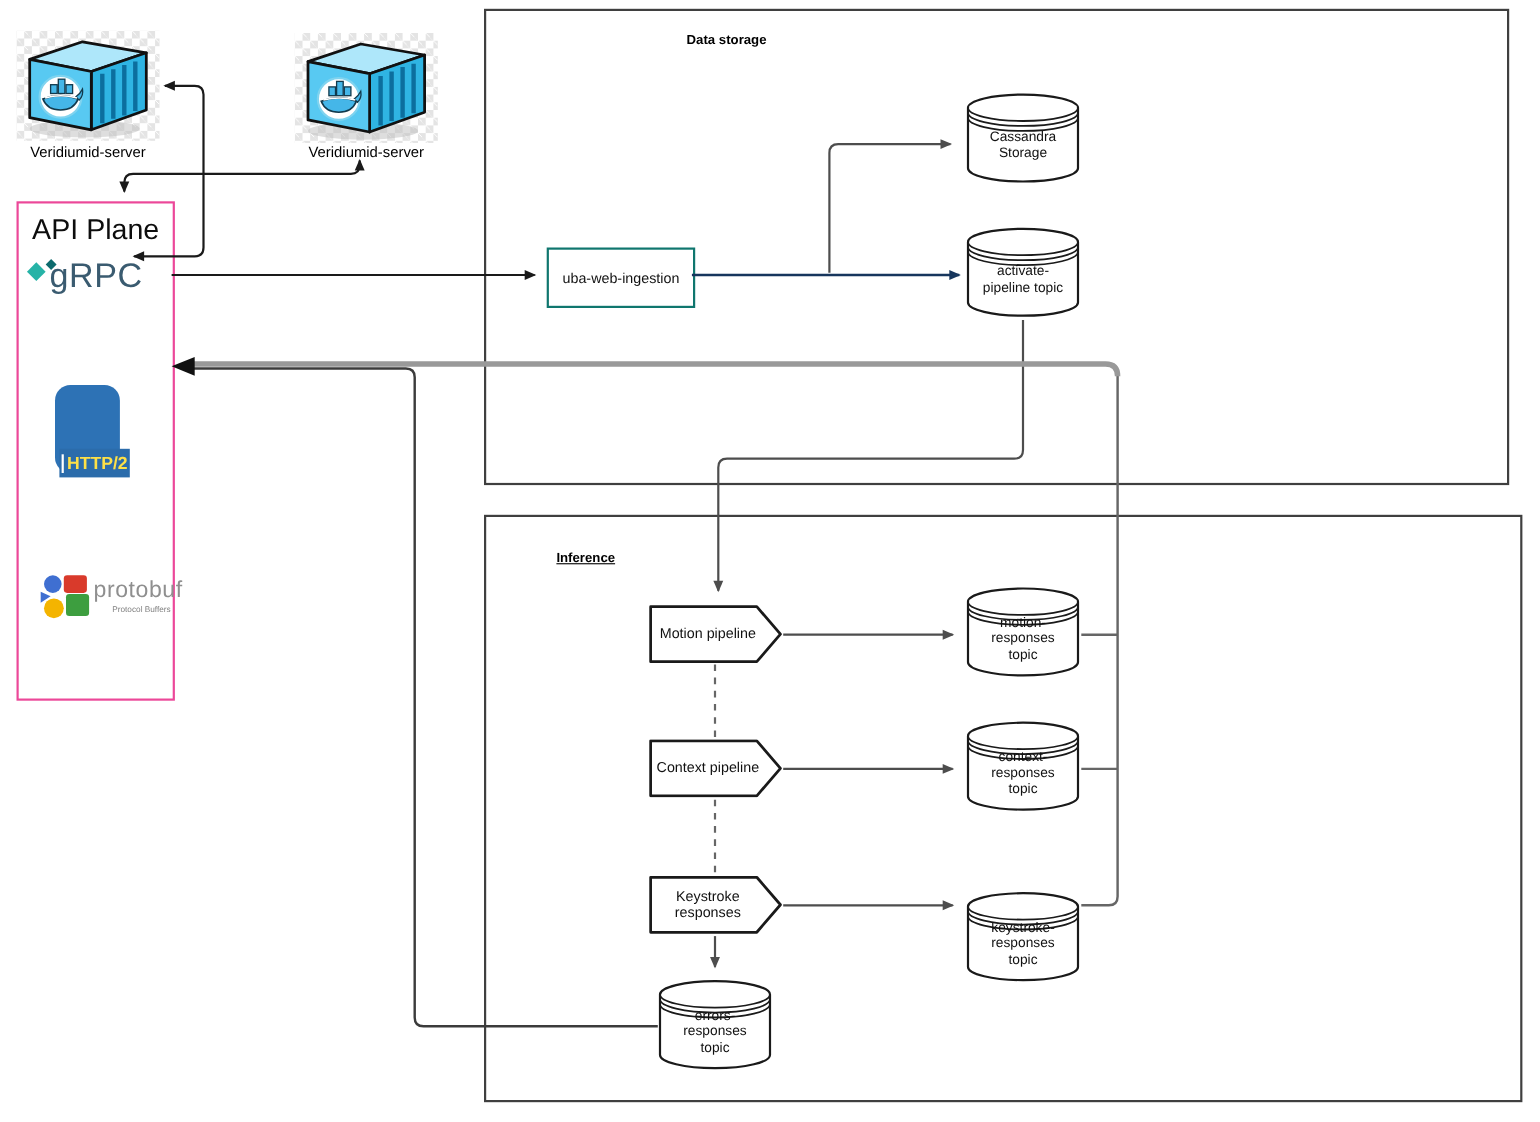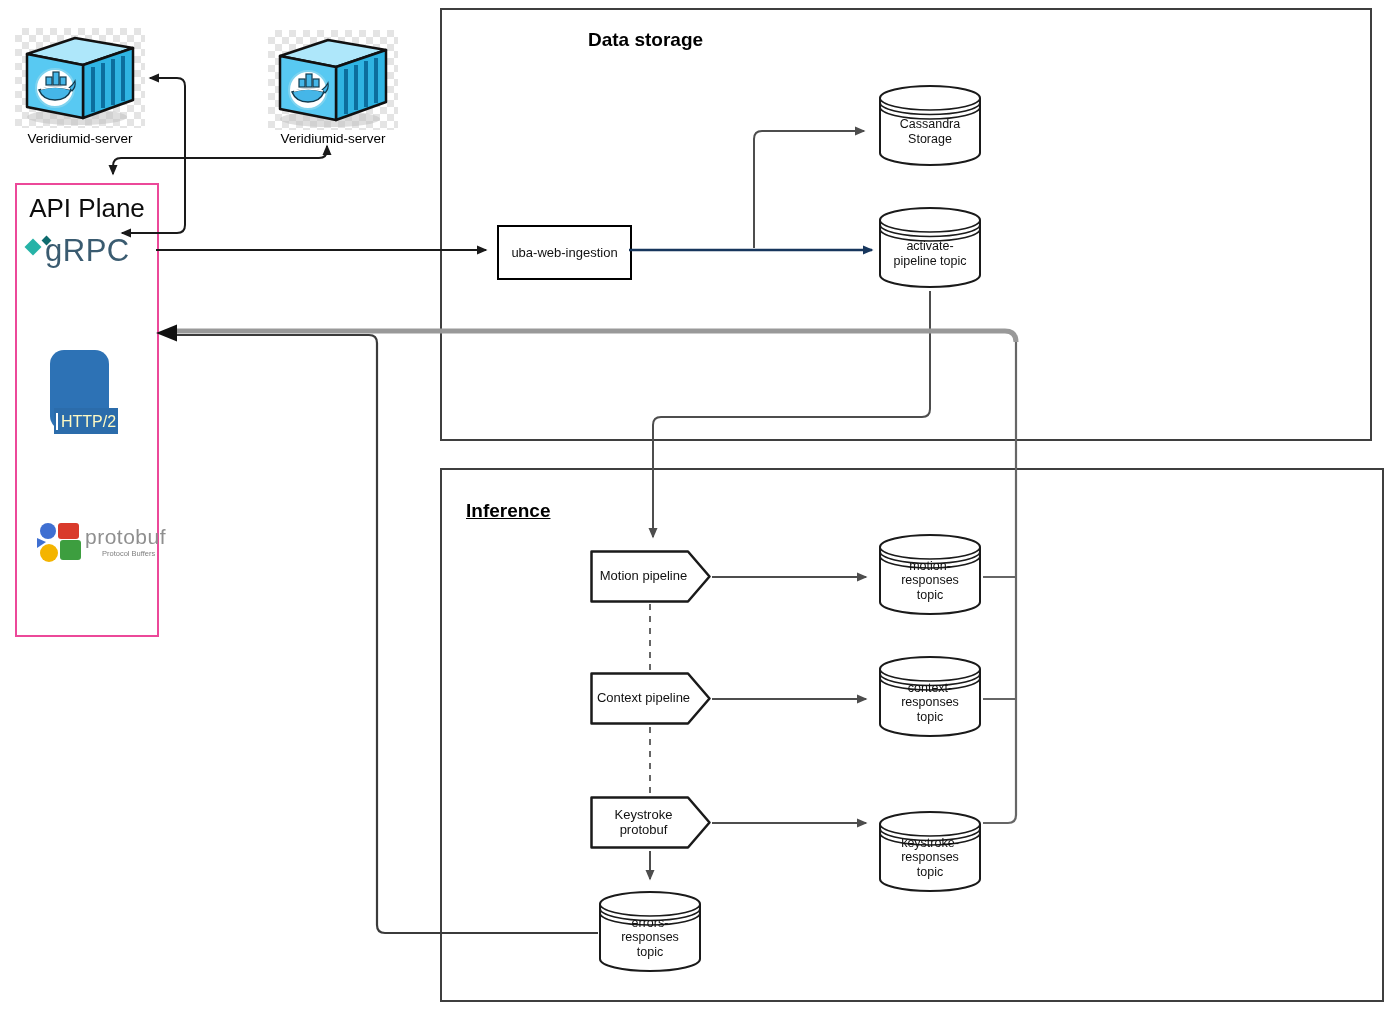--- a/index.html
+++ b/index.html
@@ -1,45 +1,45 @@
 <!DOCTYPE html>
 <html><head>
 <meta charset="utf-8">
 <style>
   html,body{margin:0;padding:0;background:#fff;}
   #canvas{position:relative;width:1400px;height:1020px;background:#fff;overflow:hidden;
           font-family:"Liberation Sans","DejaVu Sans",sans-serif;color:#111;}
   .abs{position:absolute;}
   
   .frame{position:absolute;border:2px solid #3f3f3f;background:transparent;z-index:1;}
-  .frame-title{position:absolute;font-weight:bold;font-size:19px;text-align:left;z-index:2;color:#000;}
+  .frame-title{position:absolute;font-weight:bold;font-size:12px;text-align:center;z-index:2;color:#000;}
   
   .node{position:absolute;z-index:3;}
-  .rect-node{border:2px solid #000000;background:#fff;display:flex;align-items:center;justify-content:center;
+  .rect-node{border:2px solid #0f766e;background:#fff;display:flex;align-items:center;justify-content:center;
              font-size:13px;text-align:center;}
   .shape-label{position:absolute;inset:0;display:flex;align-items:center;justify-content:center;
                text-align:center;font-size:13px;white-space:pre-line;line-height:14.5px;}
   .cyl-label{padding-top:12px;font-size:12.5px;}
   .pent-label{padding-right:14px;}
   
   .checker{background-color:#fff;
     background-image:linear-gradient(45deg,#e4e4e4 25%,transparent 25%,transparent 75%,#e4e4e4 75%),
                      linear-gradient(45deg,#e4e4e4 25%,transparent 25%,transparent 75%,#e4e4e4 75%);
     background-size:14px 14px;background-position:0 0,7px 7px;z-index:2;}
   .srv-label{position:absolute;font-size:13.5px;text-align:center;z-index:2;color:#000;}
   
   #api-plane{position:absolute;left:15px;top:183px;width:140px;height:450px;border:2px solid #ec4899;
              background:#fff;z-index:2;}
   .api-title{position:absolute;left:0;top:8px;width:100%;text-align:center;font-size:26px;color:#0d0d0d;}
   .grpc-text{position:absolute;left:28px;top:48px;font-size:31px;color:#3a5b70;letter-spacing:0.5px;}
   .diamond{position:absolute;transform:rotate(45deg);}
   .http2-square{position:absolute;left:33px;top:165px;width:59px;height:80px;background:#2d72b5;border-radius:14px;}
   .http2-banner{position:absolute;left:37px;top:223px;width:64px;height:26px;background:#2b6cab;
                 display:flex;align-items:center;justify-content:center;}
-  .http2-text{color:#fef9c3;font-weight:normal;font-size:16px;border-left:2px solid #fff;padding-left:3px;line-height:17px;}
+  .http2-text{color:#fde047;font-weight:bold;font-size:16px;border-left:2px solid #fff;padding-left:3px;line-height:17px;}
   .pb-text{position:absolute;left:68px;top:340px;font-size:21px;color:#8f8f8f;letter-spacing:0.5px;}
   .pb-sub{position:absolute;left:73px;top:364px;font-size:7.5px;color:#808080;margin-left:12px;}
   svg.shape{position:absolute;inset:0;width:100%;height:100%;}
   #edges{position:absolute;left:0;top:0;width:1400px;height:1020px;z-index:5;pointer-events:none;}
 </style>
 </head>
 <body>
 
 <div id="canvas">
 
@@ -205,21 +205,21 @@
     <svg class="shape" viewBox="0 0 121 53">
         <path d="M1.5,1.5 H98 L119.5,26.5 L98,51.5 H1.5 Z" fill="#fff" stroke="#1a1a1a" stroke-width="2.5" stroke-linejoin="round"></path>
       </svg>
     <div class="shape-label pent-label">Context pipeline</div>
   </div>
 
   <div class="node" style="left:590px;top:796px;width:121px;height:53px;">
     <svg class="shape" viewBox="0 0 121 53">
         <path d="M1.5,1.5 H98 L119.5,26.5 L98,51.5 H1.5 Z" fill="#fff" stroke="#1a1a1a" stroke-width="2.5" stroke-linejoin="round"></path>
       </svg>
-    <div class="shape-label pent-label">Keystroke protobuf</div>
+    <div class="shape-label pent-label">Keystroke responses</div>
   </div>
 
   <svg id="edges" viewBox="0 0 1400 1020">
     <defs>
       <marker id="mBlack" markerWidth="13" markerHeight="13" refX="10" refY="6" orient="auto-start-reverse" markerUnits="userSpaceOnUse">
         <path d="M1,1.5 L11.5,6 L1,10.5 Z" fill="#1a1a1a"></path>
       </marker>
       <marker id="mGray" markerWidth="13" markerHeight="13" refX="10" refY="6" orient="auto-start-reverse" markerUnits="userSpaceOnUse">
         <path d="M1,1.5 L11.5,6 L1,10.5 Z" fill="#4d4d4d"></path>
       </marker>

